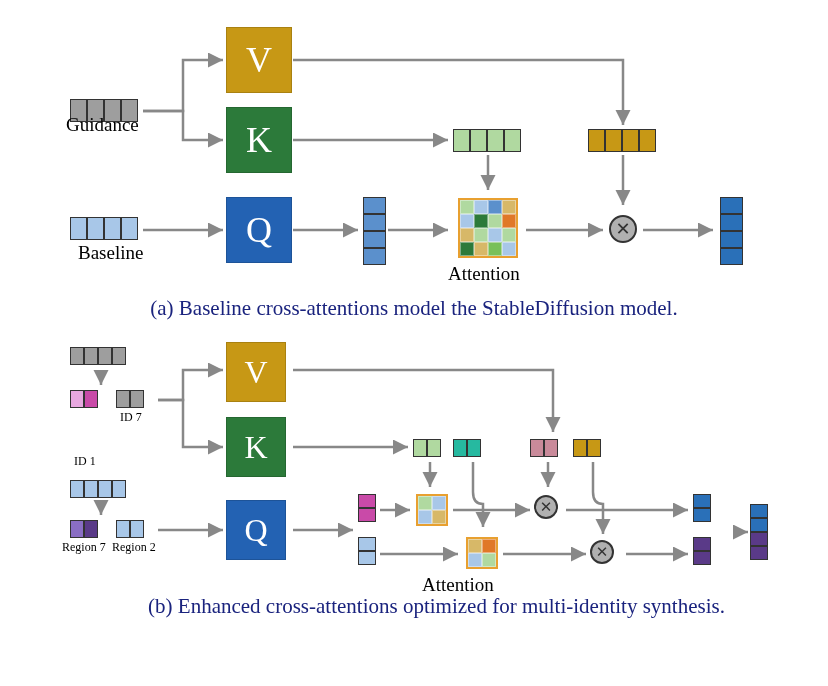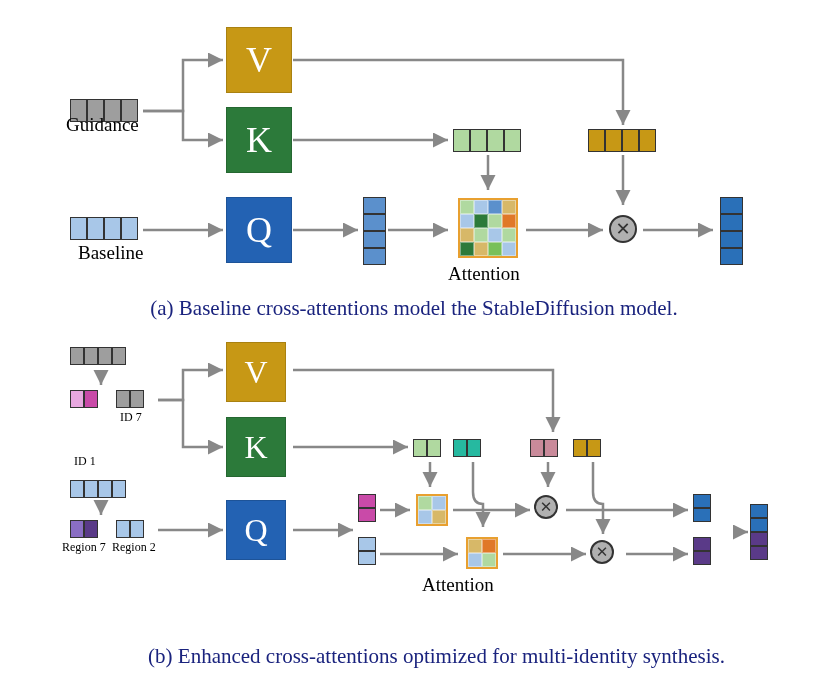--- a/index.html
+++ b/index.html
@@ -341,13 +341,13 @@
 </div>
 
 <div class="vcol" style="left:722px; top:172px;">
   <div class="vcellS" style="background:#2a70b8"></div>
   <div class="vcellS" style="background:#2a70b8"></div>
   <div class="vcellS" style="background:#5a3a88"></div>
   <div class="vcellS" style="background:#5a3a88"></div>
 </div>
 
 </div>
-<div class="caption" style="position:absolute; left:0; top:640px; width:828px;padding-left:45px;">(b) Enhanced cross-attentions optimized for multi-identity synthesis.</div>
+<div class="caption" style="position:absolute; left:0; top:590px; width:828px;padding-left:45px;">(b) Enhanced cross-attentions optimized for multi-identity synthesis.</div>
 
 </body></html>

